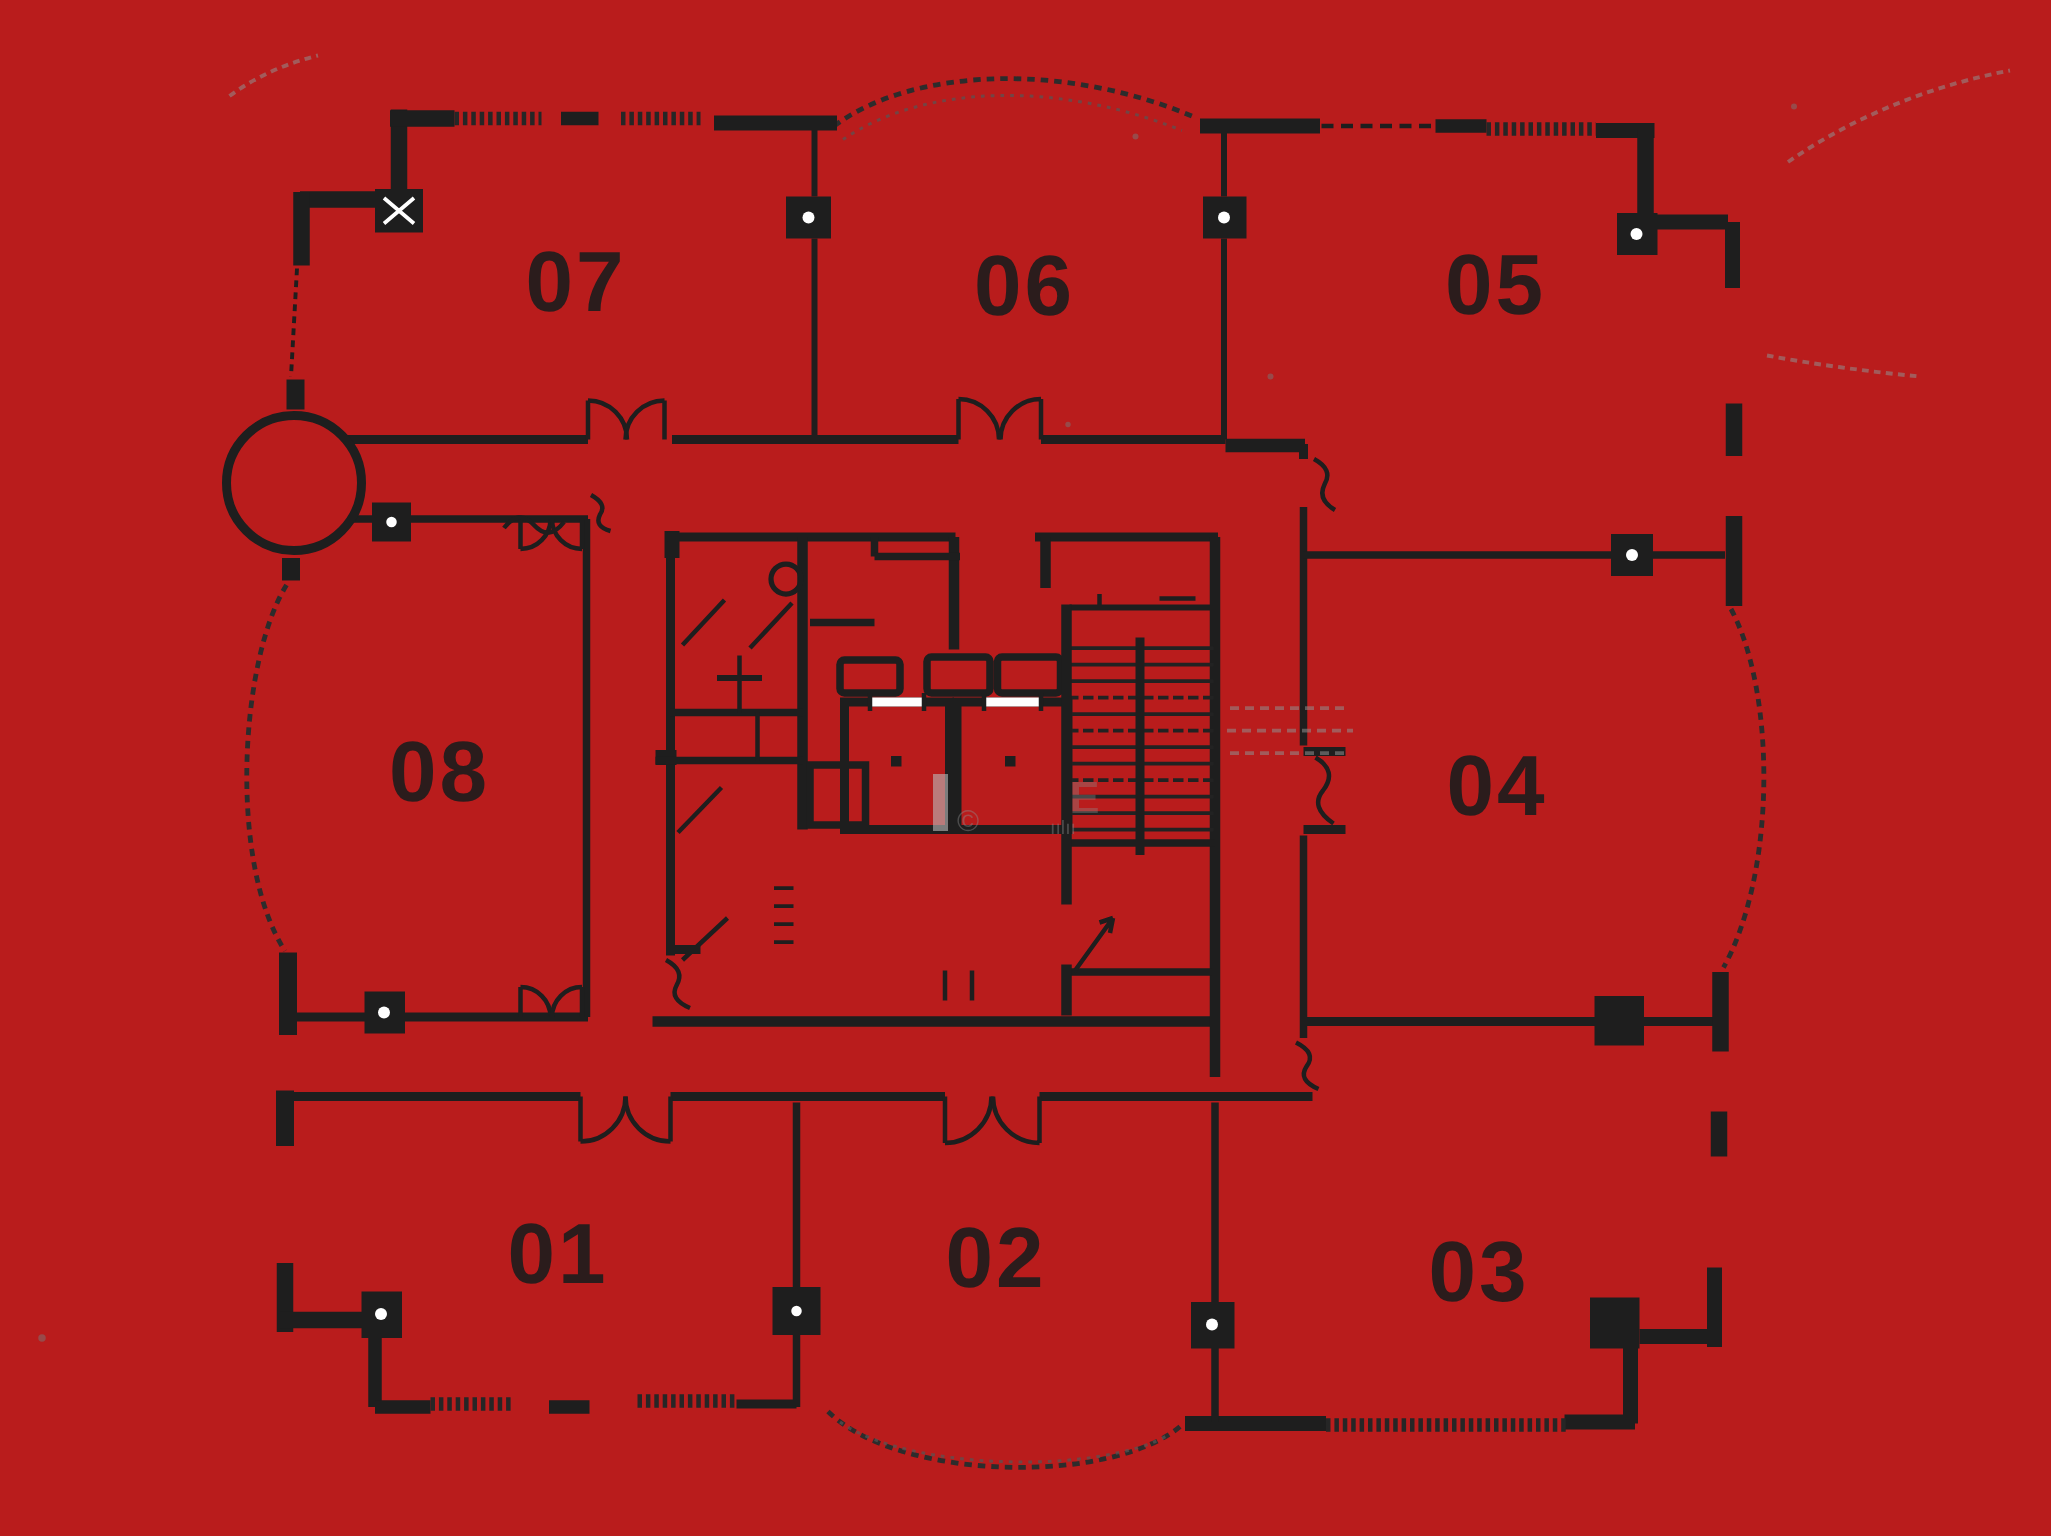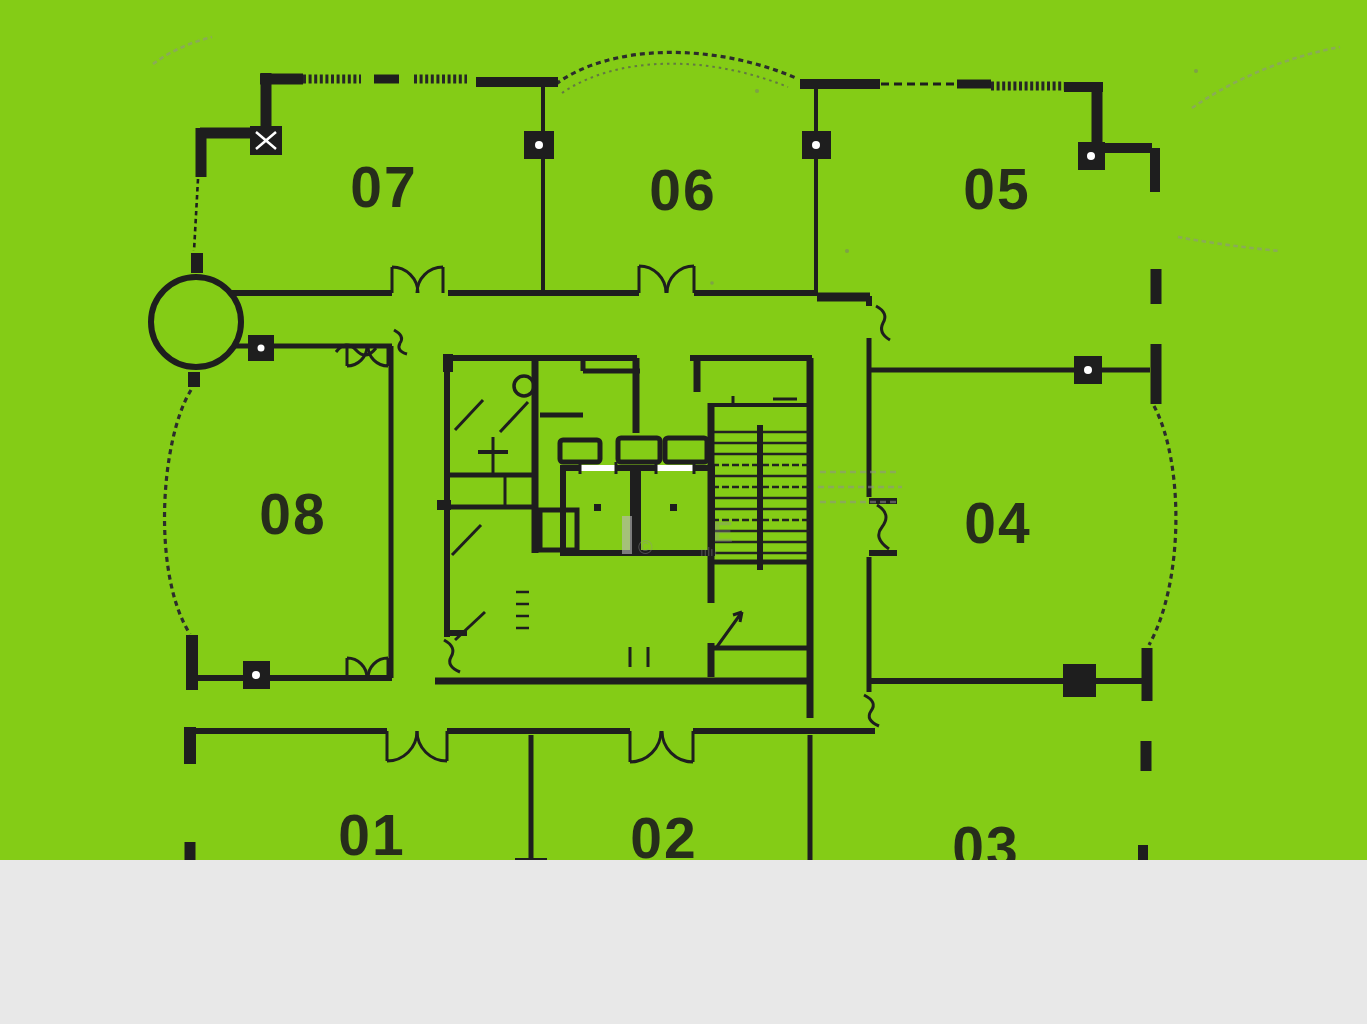--- a/index.html
+++ b/index.html
@@ -1,17 +1,17 @@
 <!DOCTYPE html>
 <html><head>
 <meta charset="utf-8">
 <style>
   html,body{margin:0;padding:0;background:#e8e8e8;}
   .page{
-    position:relative;width:1367px;height:860px;background:#84cc16;
+    position:relative;width:1367px;height:1024px;background:#b91c1c;
     overflow:hidden;font-family:"Liberation Sans",sans-serif;
   }
   svg{position:absolute;inset:0;display:block;}
   .ink{stroke:#1e1e1e;fill:none;}
   .fillink{fill:#1e1e1e;stroke:none;}.w3{stroke-width:3}.w4{stroke-width:4}.w5{stroke-width:5}
   .w6{stroke-width:6}.w7{stroke-width:7}.w9{stroke-width:9}.w10{stroke-width:10}
   .w11{stroke-width:11}.w12{stroke-width:12}
   .hatch{stroke:#262626;stroke-width:9;stroke-dasharray:3 2.6;}
   .dashthin{stroke-width:3;stroke-dasharray:8 5;}
   .dashline{stroke-width:2.6;stroke-dasharray:4.5 3.5;}

